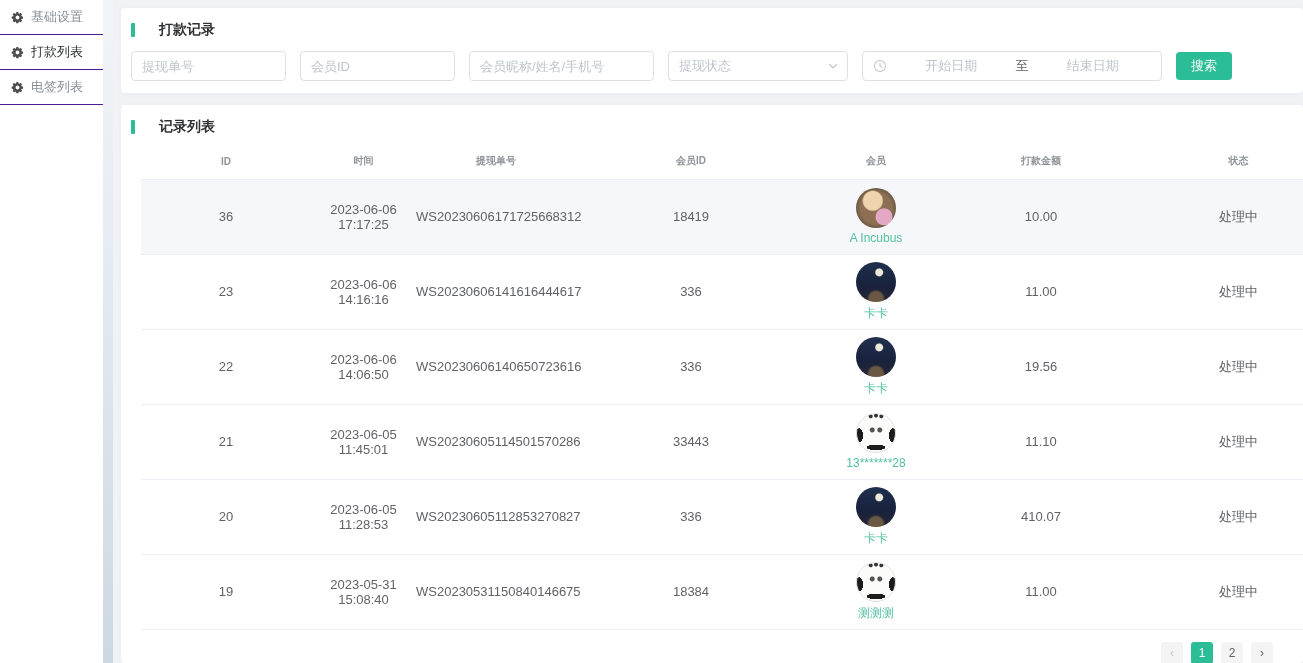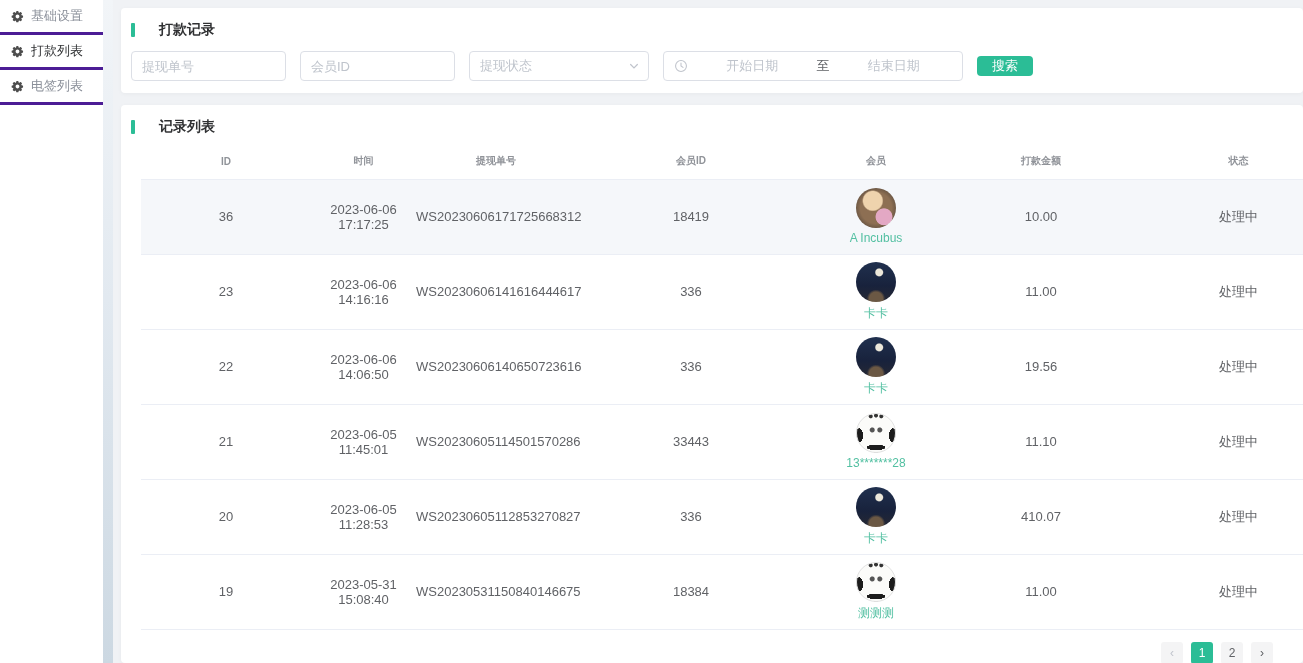--- a/index.html
+++ b/index.html
@@ -2,21 +2,21 @@
 <html><head>
 <meta charset="utf-8">
 <style>
   * { box-sizing: border-box; margin: 0; padding: 0; }
   html,body { width:1303px; height:663px; overflow:hidden; }
   body { font-family:"Liberation Sans", sans-serif; background:#f0f2f5; position:relative; }
 
   
   .sidebar { position:absolute; left:0; top:0; width:103px; height:663px; background:#fff; z-index:2; }
   .side-item { height:35px; display:flex; align-items:center; gap:7px; padding-left:11px;
-               border-bottom:3px solid #4c1d95; font-size:13px; color:#8a8f99; cursor:pointer; }
+               border-bottom:1px solid #4c1d95; font-size:13px; color:#8a8f99; cursor:pointer; }
   .side-item .gear { width:13px; height:13px; color:#4d4d4d; flex:0 0 13px; display:flex; }
   .side-item.active { color:#2f3133; }
 
   
   .vscroll { position:absolute; left:103px; top:0; width:10px; height:663px;
              background:linear-gradient(180deg,#f2f5f8 0%,#e2e9f0 45%,#ccd8e2 100%); z-index:2; }
 
   
   .card { position:absolute; background:#fff; border-radius:4px; box-shadow:0 1px 4px rgba(0,0,0,.04); }
   .card-filter { left:121px; top:8px; right:0; height:85px; }
@@ -32,21 +32,21 @@
              padding:0 10px; outline:none; font-family:inherit; background:#fff; }
   .f-input::placeholder { color:#bfc4cc; }
   .w1 { width:155px; } .w2 { width:155px; } .w3 { width:185px; }
   .f-select { width:180px; height:30px; border:1px solid #dcdfe6; border-radius:4px; background:#fff;
               display:flex; align-items:center; justify-content:space-between; padding:0 8px 0 10px; cursor:pointer; }
   .f-select .ph { font-size:13px; color:#bfc4cc; }
   .f-dates { width:300px; height:30px; border:1px solid #dcdfe6; border-radius:4px; background:#fff;
              display:flex; align-items:center; padding:0 10px; gap:6px; cursor:text; }
   .f-dates .dph { font-size:13px; color:#bfc4cc; flex:1; text-align:center; }
   .f-dates .sep { font-size:13px; color:#606266; }
-  .btn-search { width:56px; height:20px; background:#2bbd96; border:none; border-radius:4px;
+  .btn-search { width:56px; height:28px; background:#2bbd96; border:none; border-radius:4px;
                 color:#fff; font-size:13px; cursor:pointer; font-family:inherit; }
 
   
   table { width:1200px; margin:8px 0 0 20px; border-collapse:collapse; table-layout:fixed; }
   th { height:35px; font-size:10px; font-weight:bold; color:#909399; text-align:center; }
   td { height:75px; font-size:13px; color:#606266; text-align:center; border-top:1px solid #ebeef5; }
   tr.last-sep td { border-bottom:1px solid #ebeef5; }
   tr.hover td { background:#f5f7fa; }
 
   .member-cell { display:flex; flex-direction:column; align-items:center; gap:3px; }
@@ -113,20 +113,21 @@
 <div class="vscroll"></div>
 
 <section class="card card-filter">
   <div class="sec-head">
     <span class="sec-bar"></span>
     <span class="sec-title">打款记录</span>
   </div>
   <div class="filters">
     <input class="f-input w1" placeholder="提现单号" style="">
     <input class="f-input w2" placeholder="会员ID" style="">
+    <input class="f-input w3" placeholder="会员昵称/姓名/手机号" style="">
     <div class="f-select">
       <span class="ph">提现状态</span>
       <span style="display:flex;">
         <svg width="12" height="12" viewBox="0 0 16 16" fill="none" stroke="#c0c4cc" stroke-width="1.6" stroke-linecap="round">
             <path d="M3.5 6l4.5 4.5L12.5 6"></path>
           </svg>
       </span>
     </div>
     <div class="f-dates">
       <span style="display:flex;">

